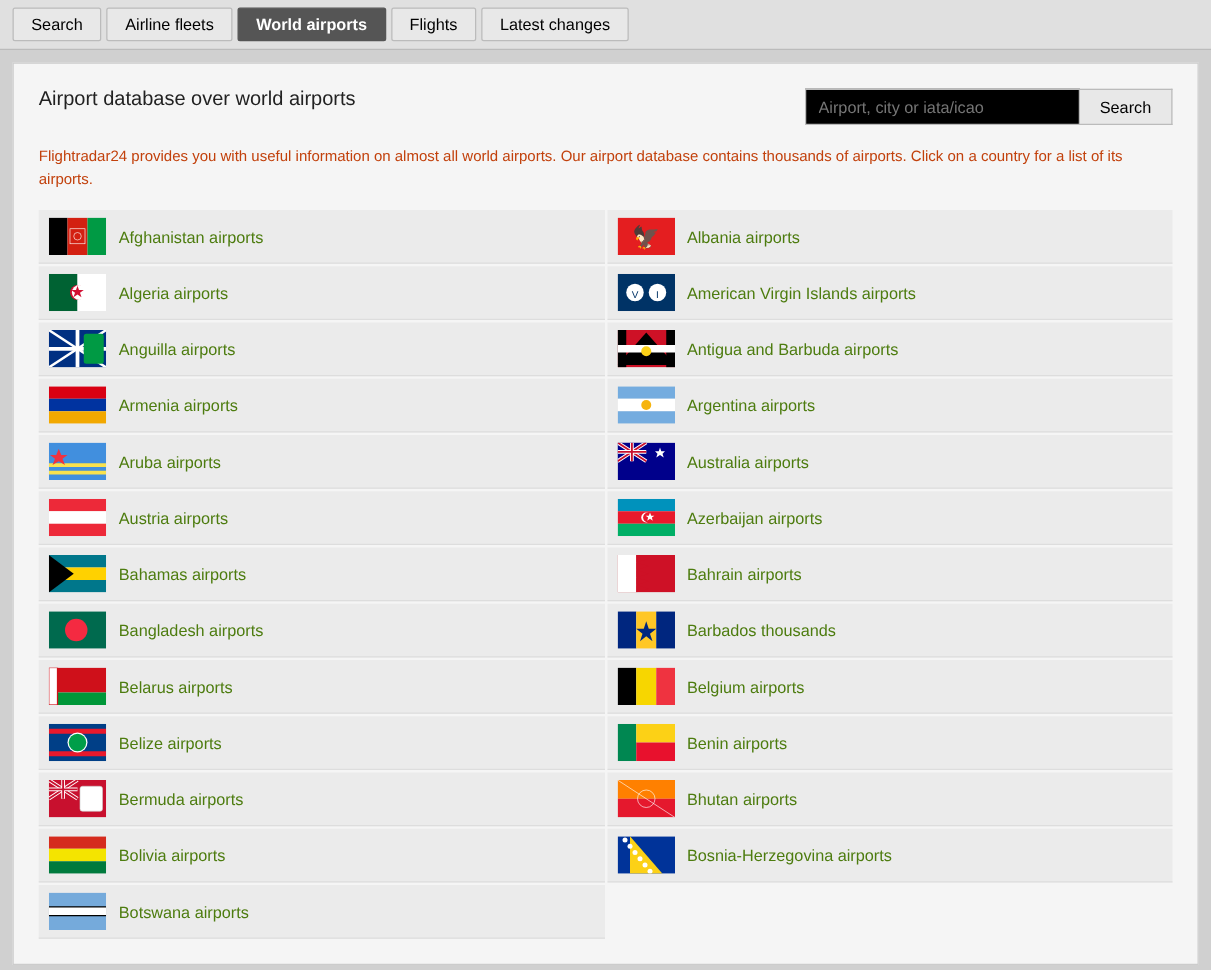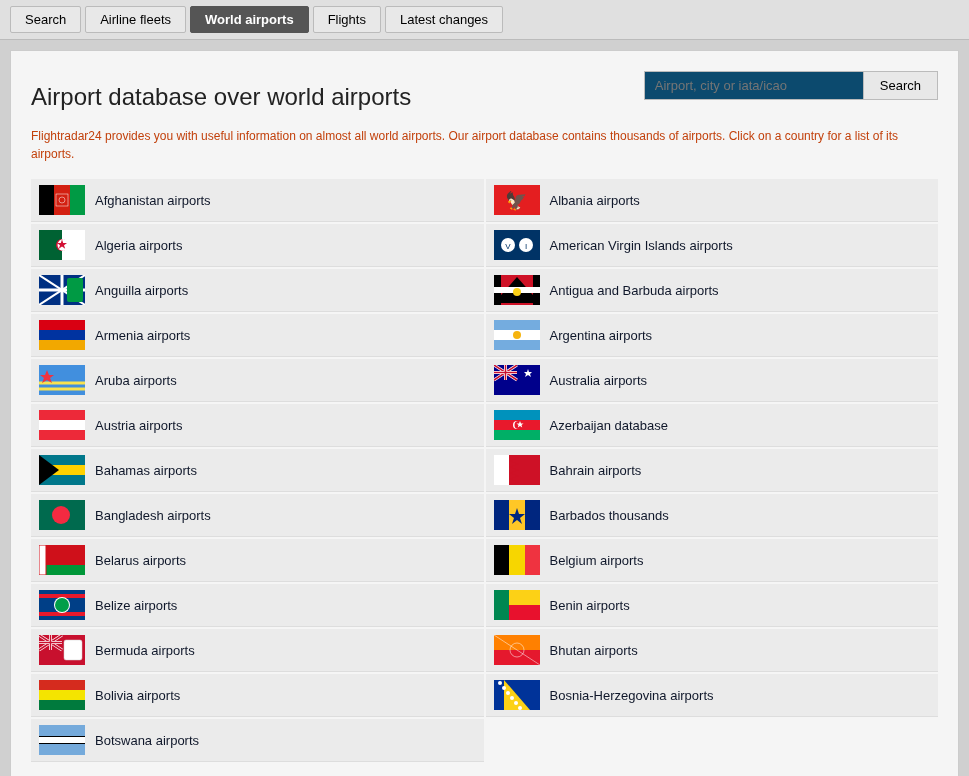--- a/index.html
+++ b/index.html
@@ -35,37 +35,36 @@
       border: 1px solid #ccc;
     }
 
     .page-header {
       display: flex;
       justify-content: space-between;
       align-items: flex-start;
       margin-bottom: 16px;
     }
     .page-title {
-      font-size: 24px;
+      font-size: 16px;
       font-weight: normal;
       color: #222;
-      margin-top: 12px;
     }
     .search-box {
       display: flex;
       align-items: center;
       gap: 0;
     }
     .search-input {
       padding: 6px 10px;
       border: 1px solid #bbb;
       font-size: 13px;
       width: 220px;
       color: #999;
-      background: #0c4a6e;
+      background: #000000;
     }
     .search-btn {
       padding: 6px 16px;
       background: #e8e8e8;
       border: 1px solid #bbb;
       border-left: none;
       cursor: pointer;
       font-size: 13px;
     }
 
@@ -95,21 +94,21 @@
       width: 46px;
       height: 30px;
       flex-shrink: 0;
       overflow: hidden;
       display: flex;
       align-items: center;
       justify-content: center;
     }
     .country-item .country-name {
       font-size: 13px;
-      color: #0f172a;
+      color: #4d7c0f;
     }
 
     
     .flag svg { width: 46px; height: 30px; }
   </style>
 </head>
 <body>
 
 <div class="nav-bar">
   <button class="nav-tab">Search</button>
@@ -267,21 +266,21 @@
         <div class="flag">
           <svg viewBox="0 0 46 30" xmlns="http://www.w3.org/2000/svg">
             <rect width="46" height="10" fill="#0092bc"></rect>
             <rect y="10" width="46" height="10" fill="#e8192c"></rect>
             <rect y="20" width="46" height="10" fill="#00af66"></rect>
             <circle cx="23" cy="15" r="4" fill="#fff"></circle>
             <circle cx="24.5" cy="15" r="4" fill="#e8192c"></circle>
             <polygon points="26,11 27,13.5 29.5,13.5 27.5,15 28.2,17.5 26,16 23.8,17.5 24.5,15 22.5,13.5 25,13.5" fill="#fff"></polygon>
           </svg>
         </div>
-        <span class="country-name">Azerbaijan database</span>
+        <span class="country-name">Azerbaijan airports</span>
       </div>
       <div class="country-item">
         <div class="flag">
           <svg viewBox="0 0 46 30" xmlns="http://www.w3.org/2000/svg">
             <rect width="46" height="10" fill="#00778b"></rect>
             <rect y="10" width="46" height="10" fill="#ffd100"></rect>
             <rect y="20" width="46" height="10" fill="#00778b"></rect>
             <polygon points="0,0 20,15 0,30" fill="#000"></polygon>
           </svg>
         </div>

